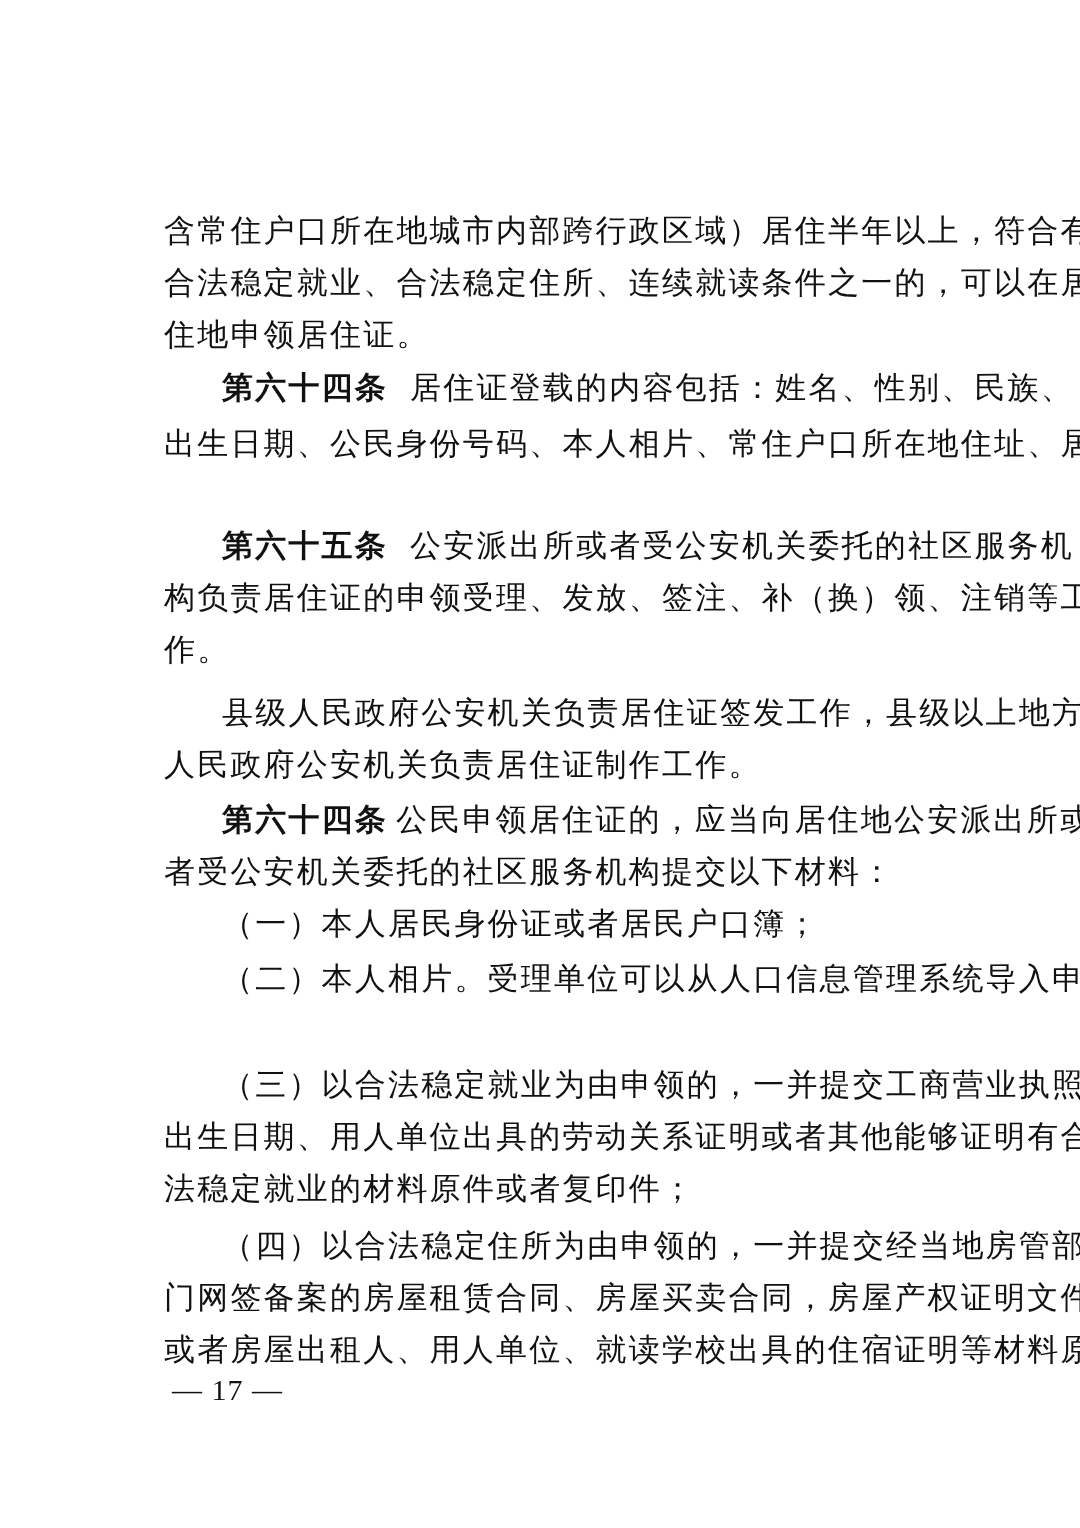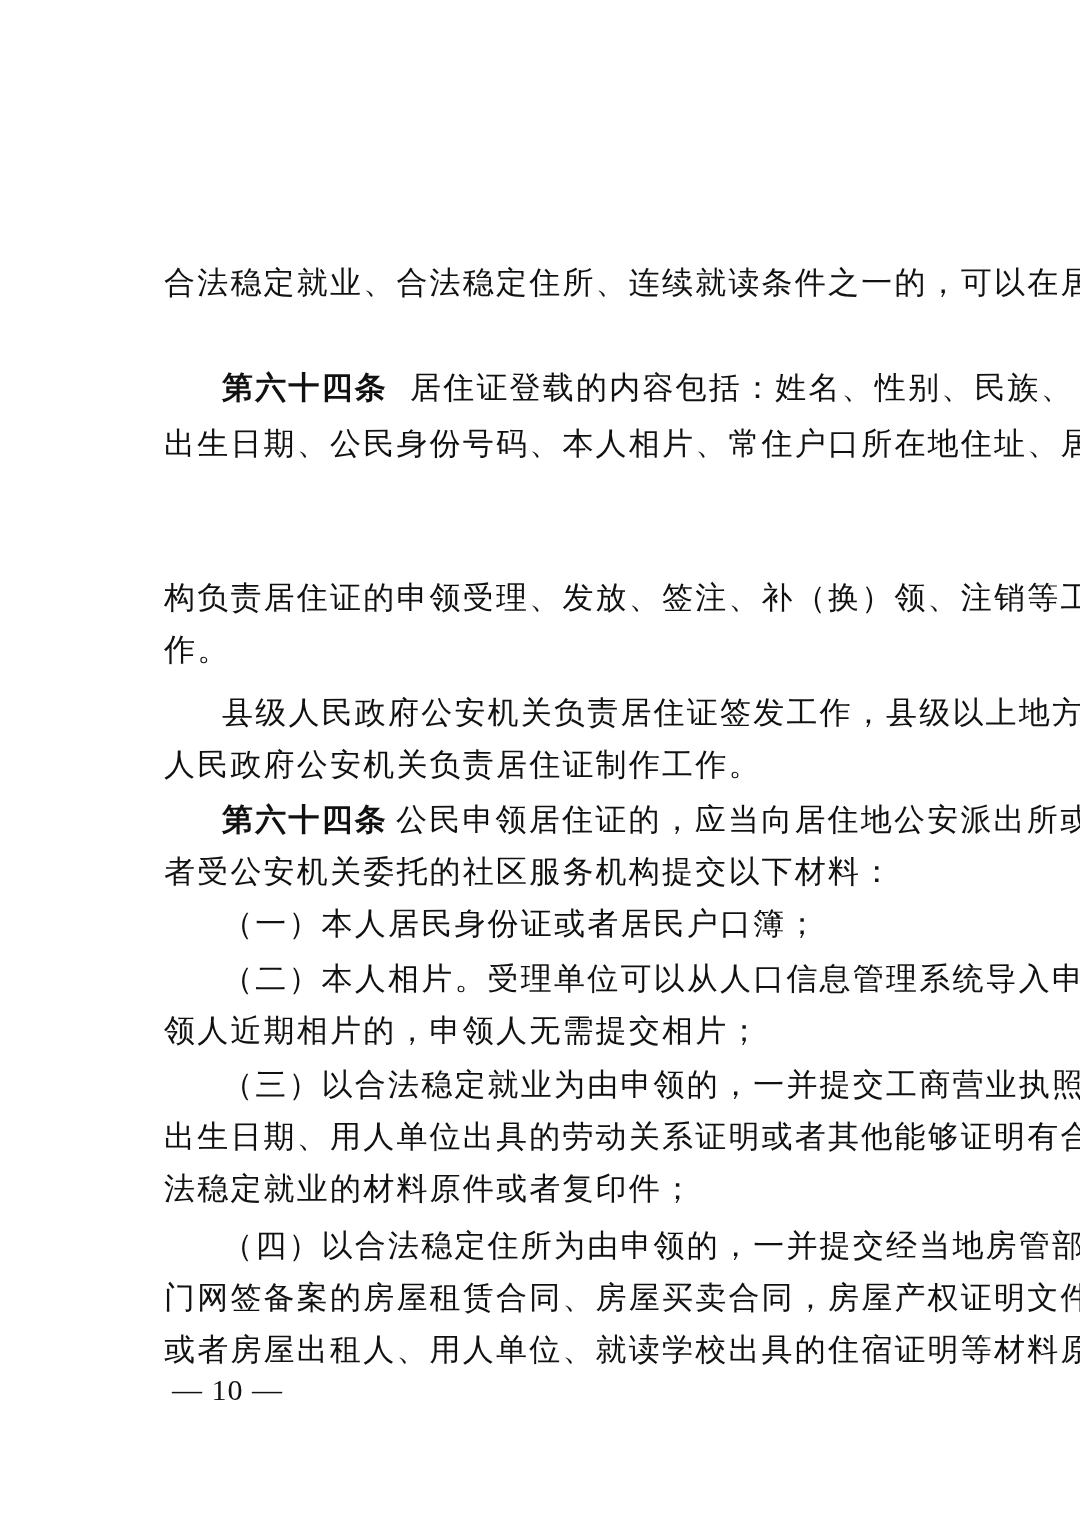--- a/index.html
+++ b/index.html
@@ -56,41 +56,43 @@
       line-height: 40px;
       font-family: "Liberation Serif", "DejaVu Serif", serif;
       letter-spacing: 1px;
     }
   </style>
 </head>
 <body>
 
 <div class="page">
 
+  <div class="line" style="top:210px;">含常住户口所在地城市内部跨行政区域）居住半年以上，符合有</div>
   <div class="line" style="top:262px;">合法稳定就业、合法稳定住所、连续就读条件之一的，可以在居</div>
+  <div class="line last" style="top:314px;">住地申领居住证。</div>
 
   <div class="line indent" style="top:367px;"><span class="bold">第六十四条</span><span class="gap"></span><span>居住证登载的内容包括：姓名、性别、民族、</span></div>
   <div class="line" style="top:423px;">出生日期、公民身份号码、本人相片、常住户口所在地住址、居</div>
 
+  <div class="line indent" style="top:525px;"><span class="bold">第六十五条</span><span class="gap"></span><span>公安派出所或者受公安机关委托的社区服务机</span></div>
   <div class="line" style="top:577px;">构负责居住证的申领受理、发放、签注、补（换）领、注销等工</div>
   <div class="line last" style="top:629px;">作。</div>
 
   <div class="line indent" style="top:692px;">县级人民政府公安机关负责居住证签发工作，县级以上地方</div>
   <div class="line last" style="top:744px;">人民政府公安机关负责居住证制作工作。</div>
 
   <div class="line indent" style="top:799px;"><span class="bold">第六十四条</span><span class="gap-s"></span><span>公民申领居住证的，应当向居住地公安派出所或</span></div>
   <div class="line last" style="top:851px;">者受公安机关委托的社区服务机构提交以下材料：</div>
 
   <div class="line indent last" style="top:903px;">（一）本人居民身份证或者居民户口簿；</div>
 
   <div class="line indent" style="top:958px;">（二）本人相片。受理单位可以从人口信息管理系统导入申</div>
-  <div class="line last" style="top:1010px;">领人近期相片的，申领人无需提交相片；</div>
 
   <div class="line indent" style="top:1064px;">（三）以合法稳定就业为由申领的，一并提交工商营业执照、</div>
   <div class="line" style="top:1116px;">出生日期、用人单位出具的劳动关系证明或者其他能够证明有合</div>
   <div class="line last" style="top:1168px;">法稳定就业的材料原件或者复印件；</div>
 
   <div class="line indent" style="top:1225px;">（四）以合法稳定住所为由申领的，一并提交经当地房管部</div>
   <div class="line" style="top:1277px;">门网签备案的房屋租赁合同、房屋买卖合同，房屋产权证明文件，</div>
   <div class="line" style="top:1329px;">或者房屋出租人、用人单位、就读学校出具的住宿证明等材料原</div>
 
-  <div class="page-number">— 10 —</div>
+  <div class="page-number">— 17 —</div>
 </div>
 
 </body></html>

